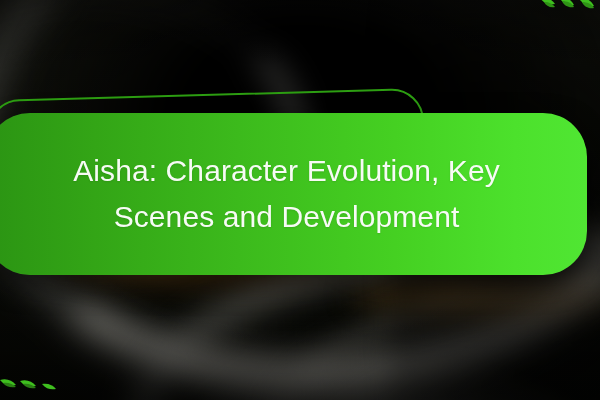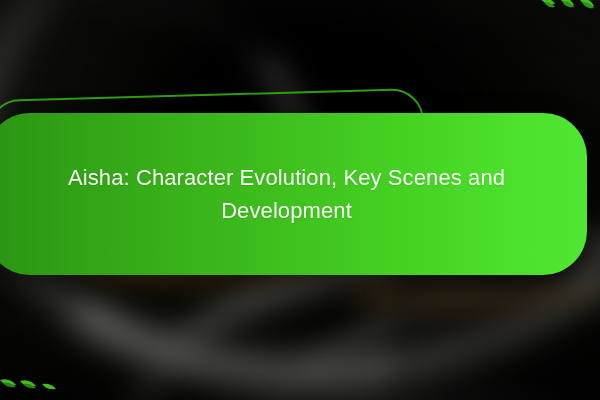--- a/index.html
+++ b/index.html
@@ -172,21 +172,21 @@
     background: linear-gradient(90deg, #2b9413 0%, #33a516 18%, #3cba1c 42%, #45d022 68%, #4ce12c 88%, #50e633 100%);
     box-shadow: 0 10px 26px rgba(0,0,0,0.55);
     display: flex;
     align-items: center;
     justify-content: center;
     box-sizing: border-box;
     padding: 0 54px;
   }
   .title-text {
     color: #f7fbf5;
-    font-size: 22px;
+    font-size: 30px;
     line-height: 1.52;
     font-weight: 400;
     text-align: center;
     letter-spacing: 0.1px;
     max-width: 470px;
     text-shadow: 0 1px 2px rgba(0,0,0,0.10);
   }
 </style>
 </head>
 <body>

